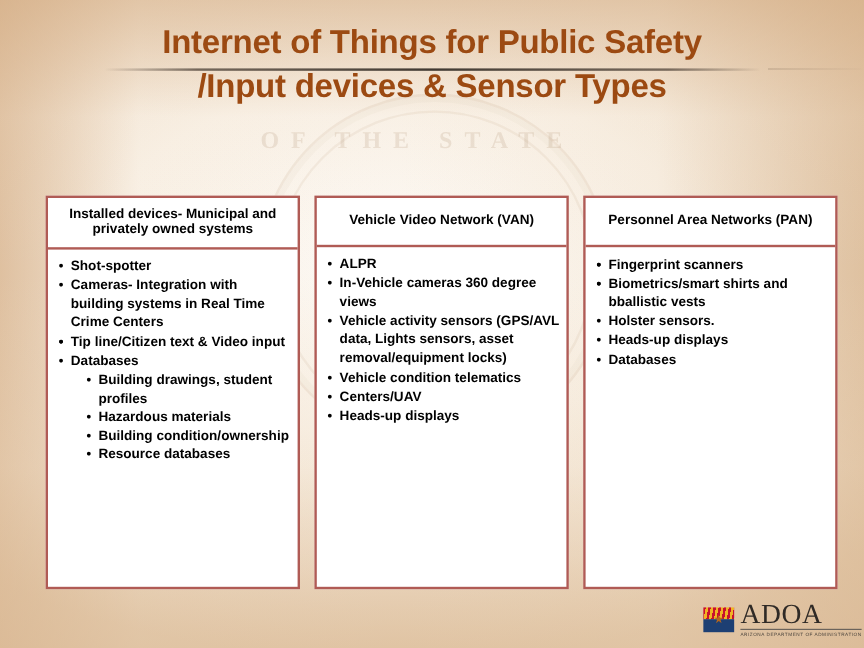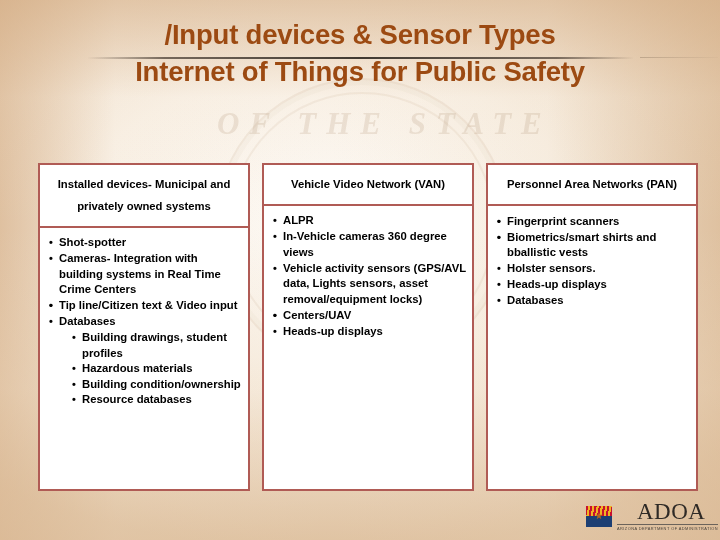--- a/index.html
+++ b/index.html
@@ -52,26 +52,25 @@
     left: 12px; top: 12px; right: 12px; bottom: 12px;
     border-radius: 50%;
     border: 2px solid rgba(190,160,130,0.13);
   }
   #watermark .seal-text {
     position: absolute;
     left: 0; right: 0;
     top: 26px;
     text-align: left;
     font-family: "Liberation Serif", serif;
-    font-size: 31px;
+    font-size: 20px;
     font-weight: bold;
     letter-spacing: 10px;
     color: rgba(176,146,115,0.20);
     white-space: nowrap;
-    font-style: italic;
   }
 
   
   #title-block {
     position: absolute;
     left: 0;
     top: 16px;
     width: 720px;
     text-align: center;
     z-index: 4;
@@ -128,21 +127,21 @@
     flex-direction: column;
     background: #ffffff;
     border: 2px solid #b05b55;
     box-sizing: border-box;
   }
   .col-header {
     border-bottom: 2px solid #b05b55;
     padding: 8px 7px 9px 7px;
     text-align: center;
     font-size: 11.3px;
-    line-height: 22px;
+    line-height: 12px;
     font-weight: bold;
     color: #000000;
     min-height: 41px;
     box-sizing: border-box;
     display: flex;
     align-items: center;
     justify-content: center;
   }
   .col-body {
     flex: 1 1 auto;
@@ -239,21 +238,20 @@
     display: flex;
     flex-direction: column;
     justify-content: center;
   }
   #adoa-word {
     font-family: "Liberation Serif", serif;
     font-size: 23px;
     line-height: 23px;
     letter-spacing: 0.5px;
     color: #2f2a26;
-    margin-left: 20px;
   }
   #adoa-sub {
     font-family: "Liberation Sans", sans-serif;
     font-size: 3.9px;
     line-height: 6px;
     letter-spacing: 0.45px;
     color: #4a433c;
     border-top: 1px solid #6b635b;
     padding-top: 1px;
     margin-top: 1px;
@@ -264,22 +262,22 @@
 <body>
 
 <div id="slide">
 
   <div id="watermark">
     <div class="ring2"></div>
     <div class="seal-text">OF THE STATE</div>
   </div>
 
   <div id="title-block">
+    <div class="title-line">Internet of Things for Public Safety</div>
     <div class="title-line">/Input devices &amp; Sensor Types</div>
-    <div class="title-line">Internet of Things for Public Safety</div>
   </div>
   <div id="title-rule"></div>
   <div id="edge-rule"></div>
 
   <div id="table-area">
       <div class="col">
         <div class="col-header">Installed devices- Municipal and privately owned systems</div>
         <div class="col-body">
           <ul class="lvl1">
             <li><span class="bullet">•</span><span>Shot-spotter</span></li>
@@ -295,21 +293,21 @@
           </ul>
         </div>
       </div>
       <div class="col">
         <div class="col-header">Vehicle Video Network (VAN)</div>
         <div class="col-body">
           <ul class="lvl1">
             <li><span class="bullet">•</span><span>ALPR</span></li>
             <li><span class="bullet">•</span><span>In-Vehicle cameras 360 degree views</span></li>
             <li><span class="bullet">•</span><span>Vehicle activity sensors (GPS/AVL data, Lights sensors, asset removal/equipment locks)</span></li>
-            <li><span class="bullet">•</span></li>
+            <li><span class="bullet">•</span><span>Vehicle condition telematics</span></li>
             <li><span class="bullet">•</span><span>Centers/UAV</span></li>
             <li><span class="bullet">•</span><span>Heads-up displays</span></li>
           </ul>
         </div>
       </div>
       <div class="col">
         <div class="col-header">Personnel Area Networks (PAN)</div>
         <div class="col-body">
           <ul class="lvl1">
             <li><span class="bullet">•</span></li>

